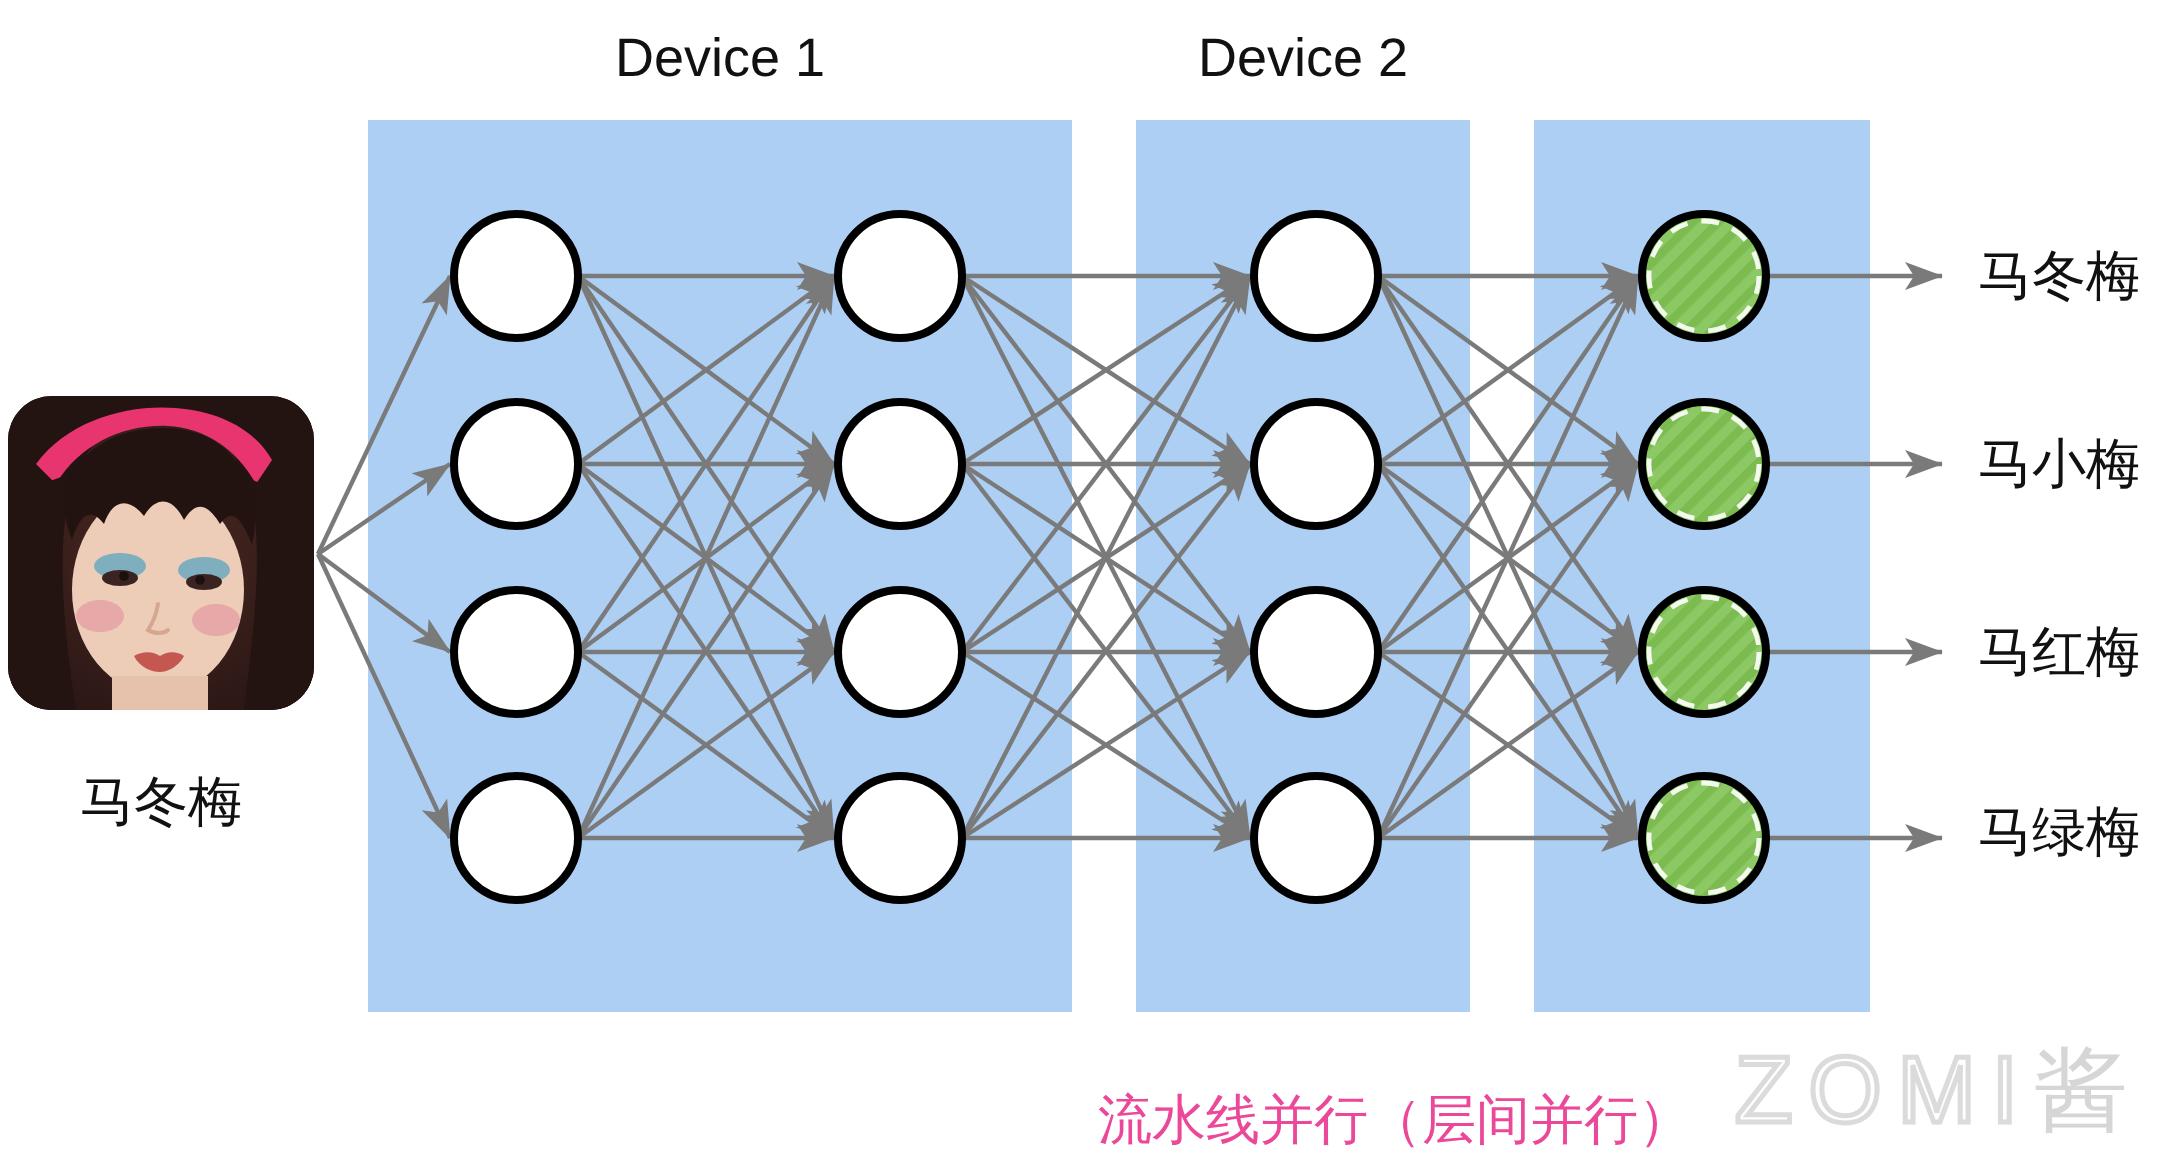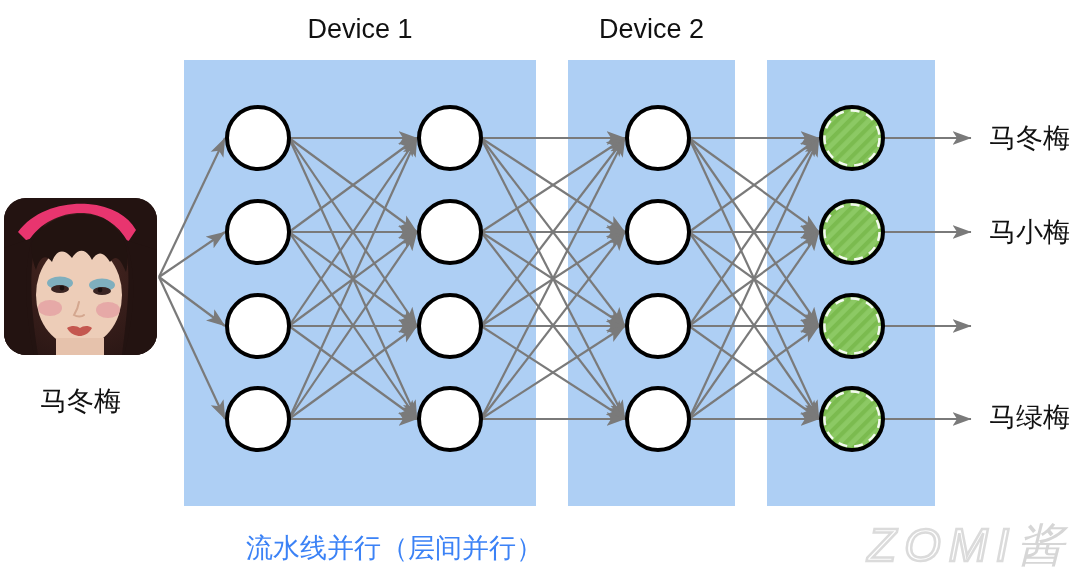--- a/index.html
+++ b/index.html
@@ -62,31 +62,30 @@
     font-size: 27px;
     color: #111111;
     white-space: nowrap;
   }
   .output-label.o1 { top: 121px; }
   .output-label.o2 { top: 215px; }
   .output-label.o3 { top: 309px; }
   .output-label.o4 { top: 402px; font-family: Liberation Mono, monospace; }
   .caption {
     position: absolute;
-    left: 246px; top: 530px;
+    left: 246px; top: 542px;
     width: 600px;
-    text-align: left;
-    font-size: 27px;
-    color: #3b82f6;
+    text-align: right;
+    font-size: 27px;
+    color: #ec4899;
   }
   .watermark {
     position: absolute;
     right: 16px; bottom: 8px;
     font-size: 47px;
-    font-style: italic;
     white-space: nowrap;
     user-select: none;
   }
   .wm-latin {
     color: transparent;
     -webkit-text-stroke: 2.5px #DBDBDB;
     letter-spacing: 8px;
   }
   .wm-cjk {
     color: #D6D6D6;
@@ -231,20 +230,21 @@
 
     <path d="M75,104 C74,110 72,114 70,117 C73,119 78,119 80,117" fill="none" stroke="#D4A78F" stroke-width="2" stroke-linecap="round"></path>
 
     <path d="M63,130 C68,127 73,128 76,130 C79,128 84,127 88,130 C85,136 79,138 76,138 C72,138 66,136 63,130 Z" fill="#C4574F"></path>
   </svg>
 
   <div class="input-label">马冬梅</div>
 
   <div class="output-label o1">马冬梅</div>
   <div class="output-label o2">马小梅</div>
+  <div class="output-label o3">马红梅</div>
   <div class="output-label o4">马绿梅</div>
 
   <div class="caption">流水线并行（层间并行）</div>
 
   <div class="watermark">
     <span class="wm-latin">ZOMI</span><span class="wm-cjk">酱</span>
   </div>
 
 </div>
 

